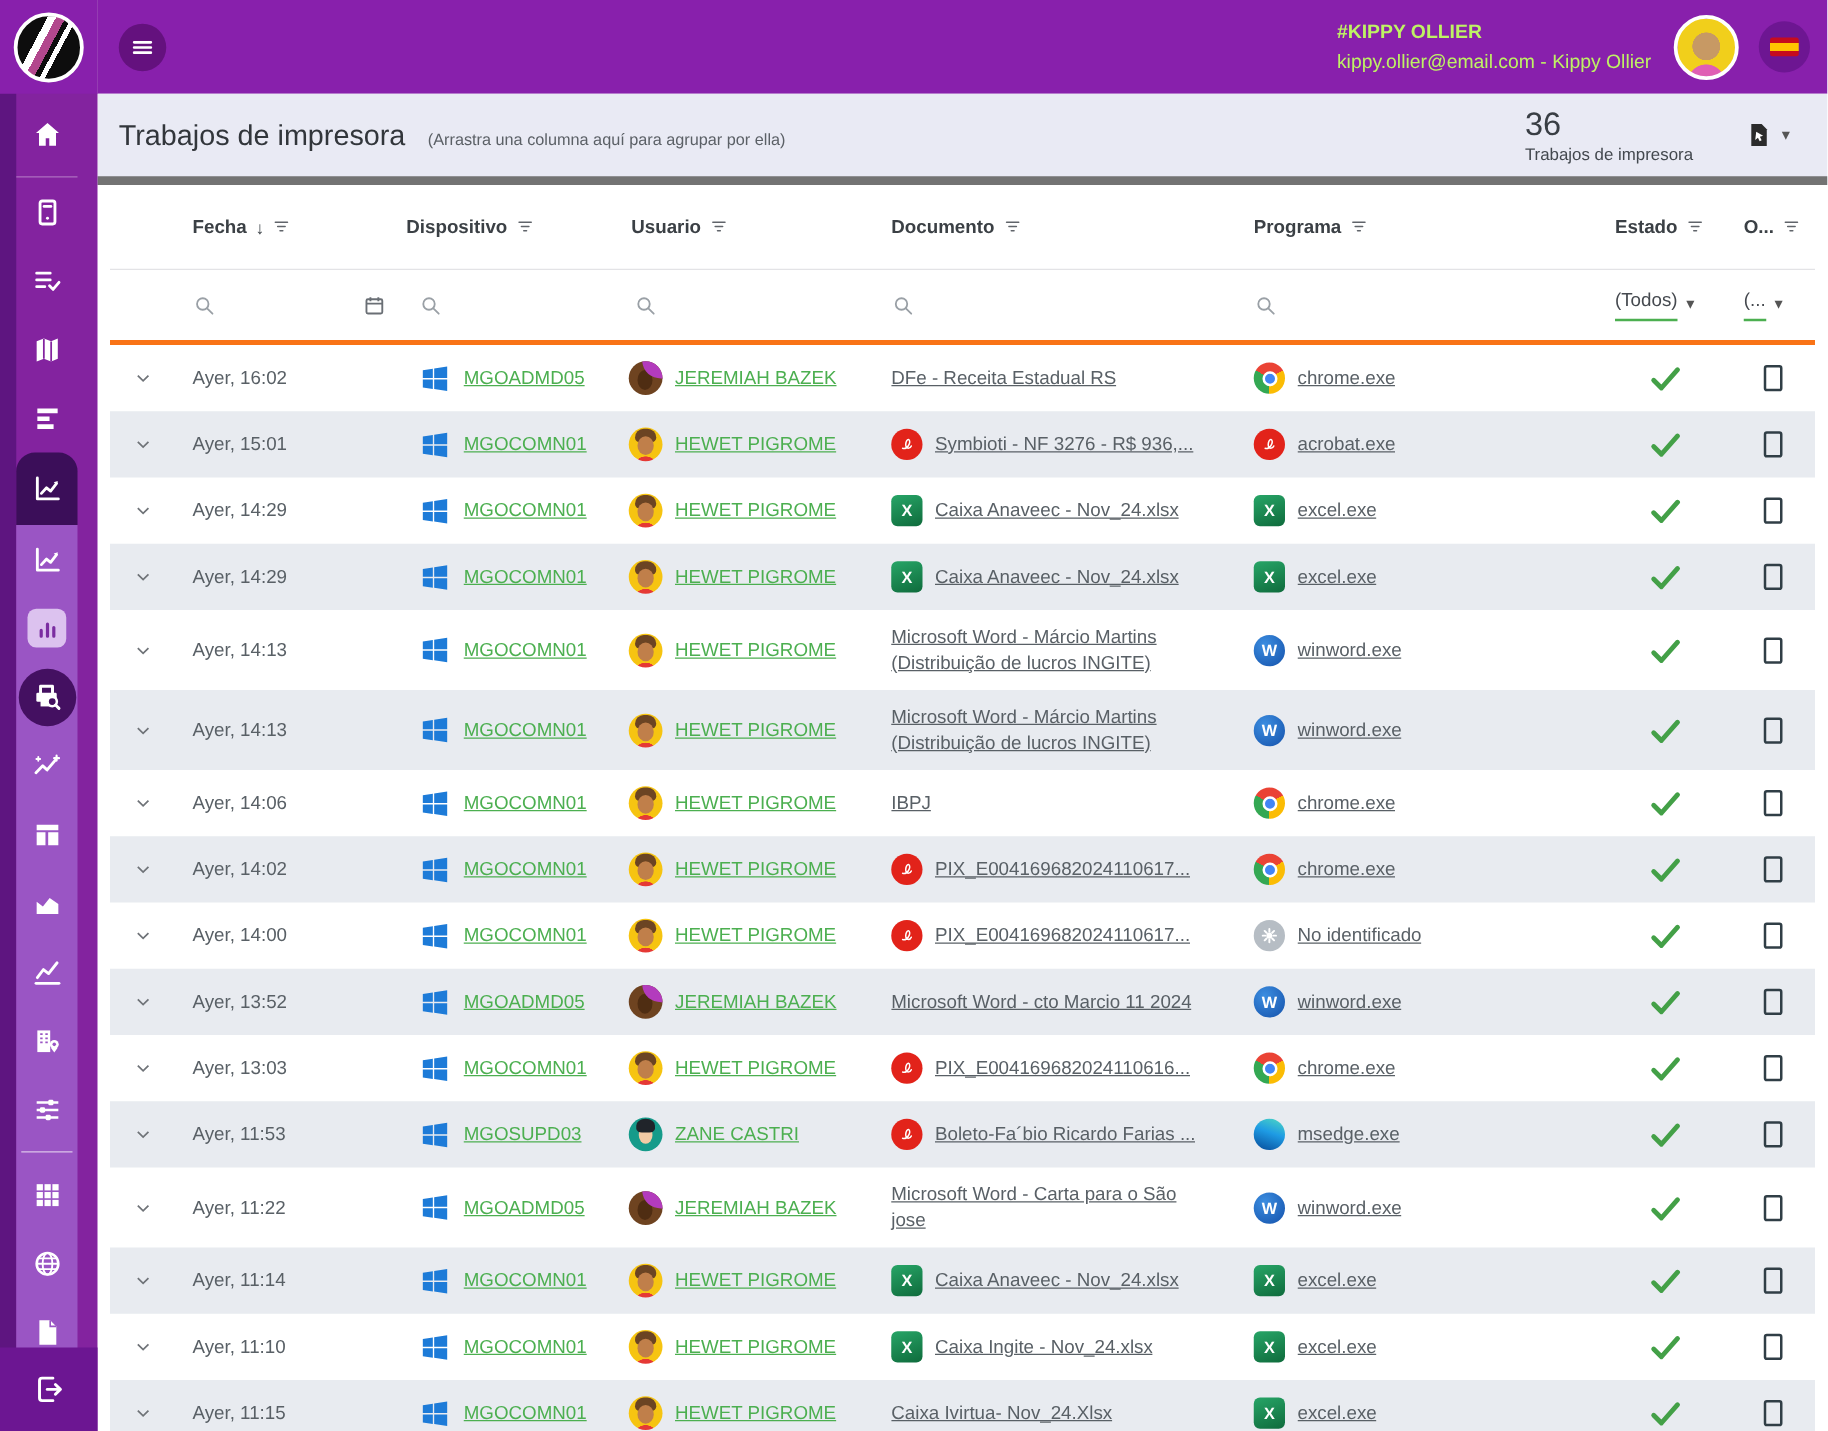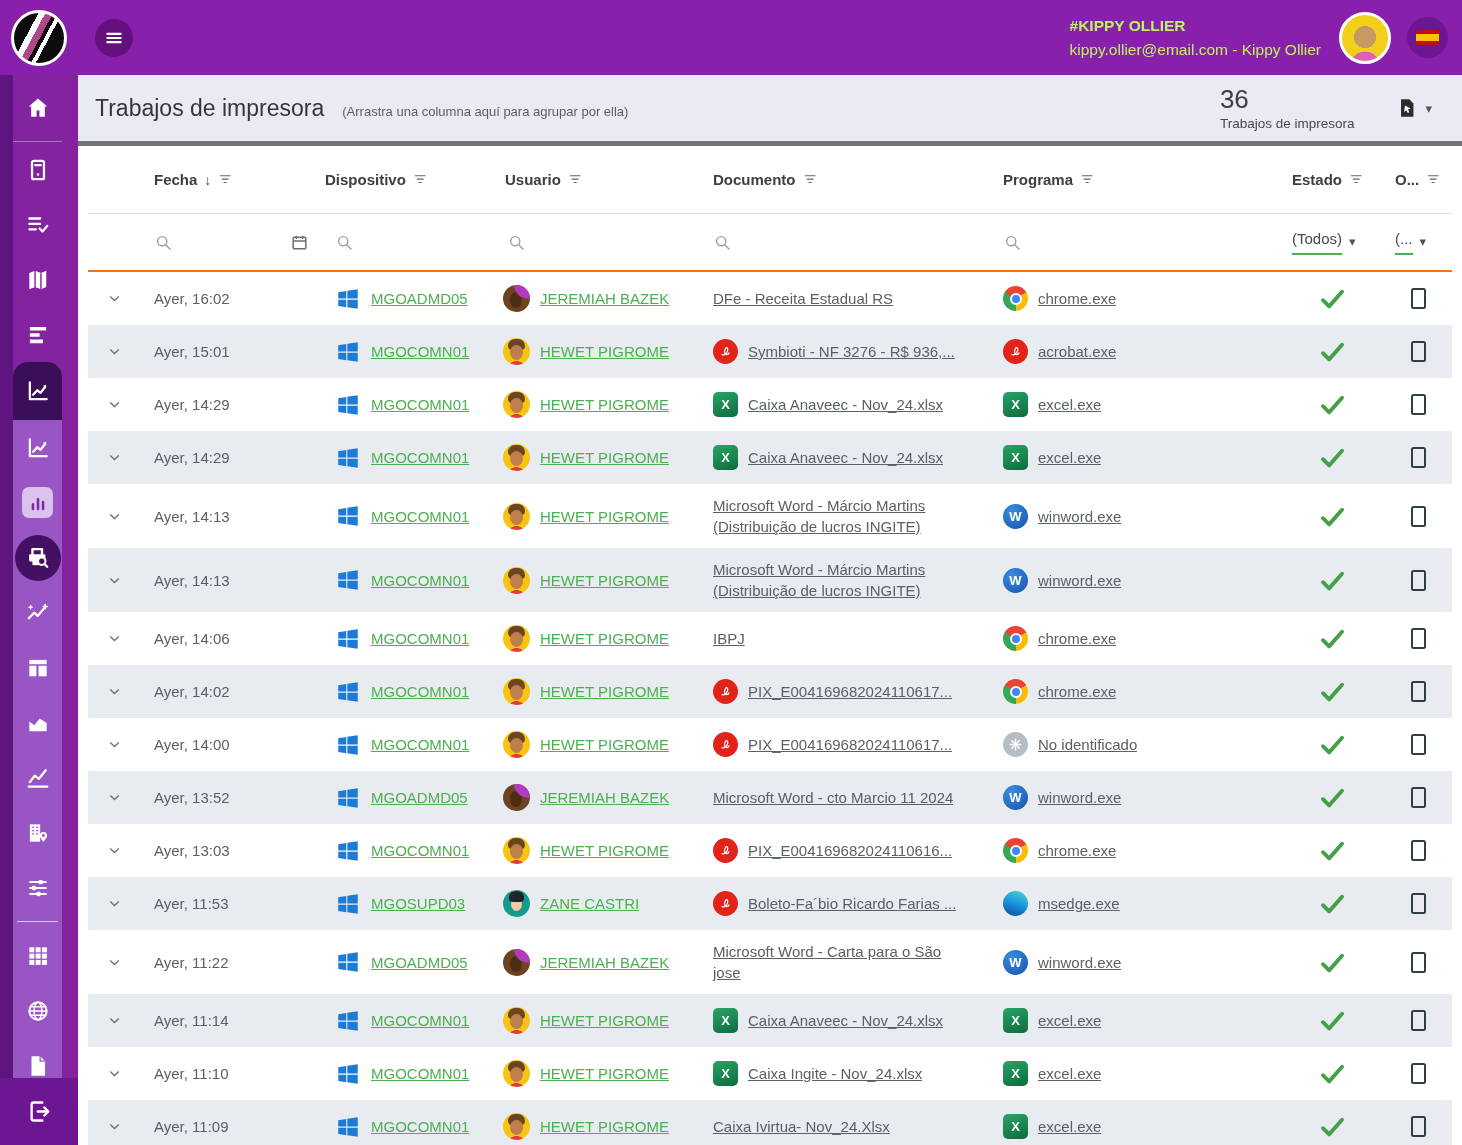--- a/index.html
+++ b/index.html
@@ -39,36 +39,36 @@
   .org{font-weight:bold;font-size:15.5px;}
   .usr{font-size:15.5px;}
   .avatar-kippy{width:46px;height:46px;border-radius:50%;border:3px solid #fff;flex:none;cursor:pointer;
     background:radial-gradient(circle at 50% 112%,#df5fb4 0 26%,rgba(0,0,0,0) 27%),
                radial-gradient(circle at 50% 48%,#c79964 0 33%,#f1cf1b 34%);}
   .flag-circle{width:41px;height:41px;border-radius:50%;background:#6d1692;margin:0 14px 0 16px;
     display:flex;align-items:center;justify-content:center;cursor:pointer;}
   .flag-es{width:23px;height:15px;border-radius:2px;
     background:linear-gradient(180deg,#c60b1e 0 27%,#ffc400 27% 73%,#c60b1e 73%);}
 
-  .titlebar{height:66px;flex:none;background:#e9eaf4;border-bottom:5px solid #737373;
+  .titlebar{height:66px;flex:none;background:#e9eaf4;border-bottom:7px solid #737373;
     display:flex;align-items:center;}
   .pg-title{font-size:23px;color:#32363b;margin-left:17px;}
   .pg-hint{font-size:13px;color:#5b6066;margin-left:18px;padding-top:6px;}
   .countblk{margin-left:auto;text-align:left;line-height:1.25;margin-right:42px;}
   .count-num{font-size:26px;color:#393e44;}
   .count-lbl{font-size:13.5px;color:#43484e;}
   .exportblk{display:flex;align-items:center;margin-right:30px;cursor:pointer;}
   .exportblk svg{width:22px;height:24px;}
   .dd-caret{font-size:13px;color:#555;margin-left:7px;}
 
   
   .tablewrap{flex:1;padding:0 10px;min-height:0;}
   .thead,.tfilter,.trow{display:grid;grid-template-columns:52px 185px 170px 205px 295px 285px 105px 1fr;align-items:center;}
   .thead{height:67px;border-bottom:1px solid #e3e3e6;}
-  .tfilter{height:56px;border-bottom:2px solid #f97316;}
+  .tfilter{height:56px;border-bottom:4px solid #f97316;}
   .hcell{display:flex;align-items:center;gap:7px;font-size:15px;color:#3b4045;font-weight:bold;cursor:pointer;}
   .hcell .hfilter{width:15px;height:15px;color:#60646a;flex:none;}
   .sort-arrow{font-size:14px;color:#43484e;}
   .pad14{padding-left:14px;} .pad10{padding-left:10px;} .pad8{padding-left:8px;} .pad13{padding-left:13px;} .pad12{padding-left:12px;}
   .fcell{display:flex;align-items:center;color:#9aa0a6;cursor:text;height:100%;}
   .fcell svg{width:19px;height:19px;flex:none;}
   .fcell .cal{color:#6a6f75;margin-left:auto;margin-right:16px;cursor:pointer;}
   .fsel{display:flex;align-items:flex-end;color:#45494f;font-size:15px;cursor:pointer;}
   .selv{border-bottom:2px solid #4caf50;padding-bottom:6px;}
   .fsel .dd-caret{padding-bottom:6px;}
@@ -975,21 +975,21 @@
               <span class="pageico"></span>
             </div>
           </div>
           <div class="trow">
             <div class="cell expand">
               <svg viewBox="0 0 24 24">
                 <path d="M6 9.2l6 5.8 6-5.8" fill="none" stroke="currentColor" stroke-width="2"></path>
               </svg>
             </div>
             <div class="cell pad14">
-              <span class="datetxt">Ayer, 11:09</span>
+              <span class="datetxt">Ayer, 11:15</span>
             </div>
             <div class="cell pad10">
               <svg class="win" viewBox="0 0 24 24">
                 <path fill="#1d7bd8" d="M3 5.7 10.4 4.6v6.9H3zM11.4 4.4 21 3v8.5h-9.6zM3 12.6h7.4v6.9L3 18.4zM11.4 12.6H21V21l-9.6-1.4z"></path>
               </svg>
               <a class="glink">MGOCOMN01</a>
             </div>
             <div class="cell pad8">
               <span class="avatar avatar-hewet"></span>
               <a class="glink">HEWET PIGROME</a>

